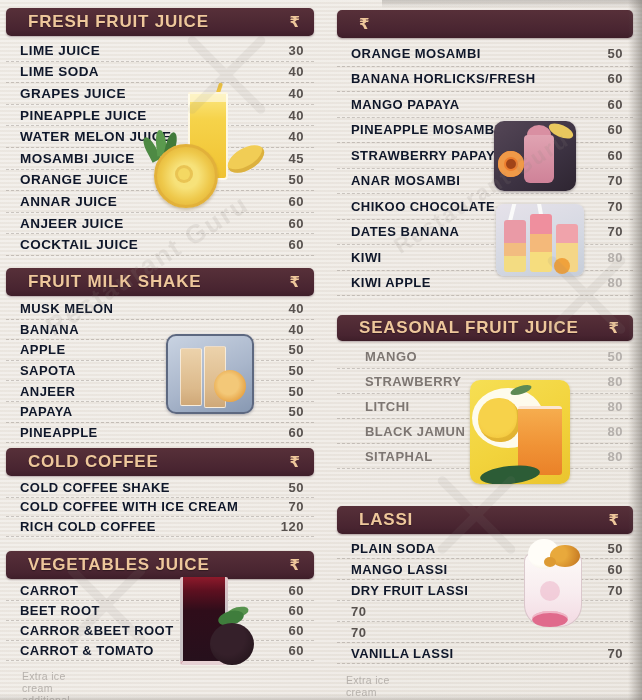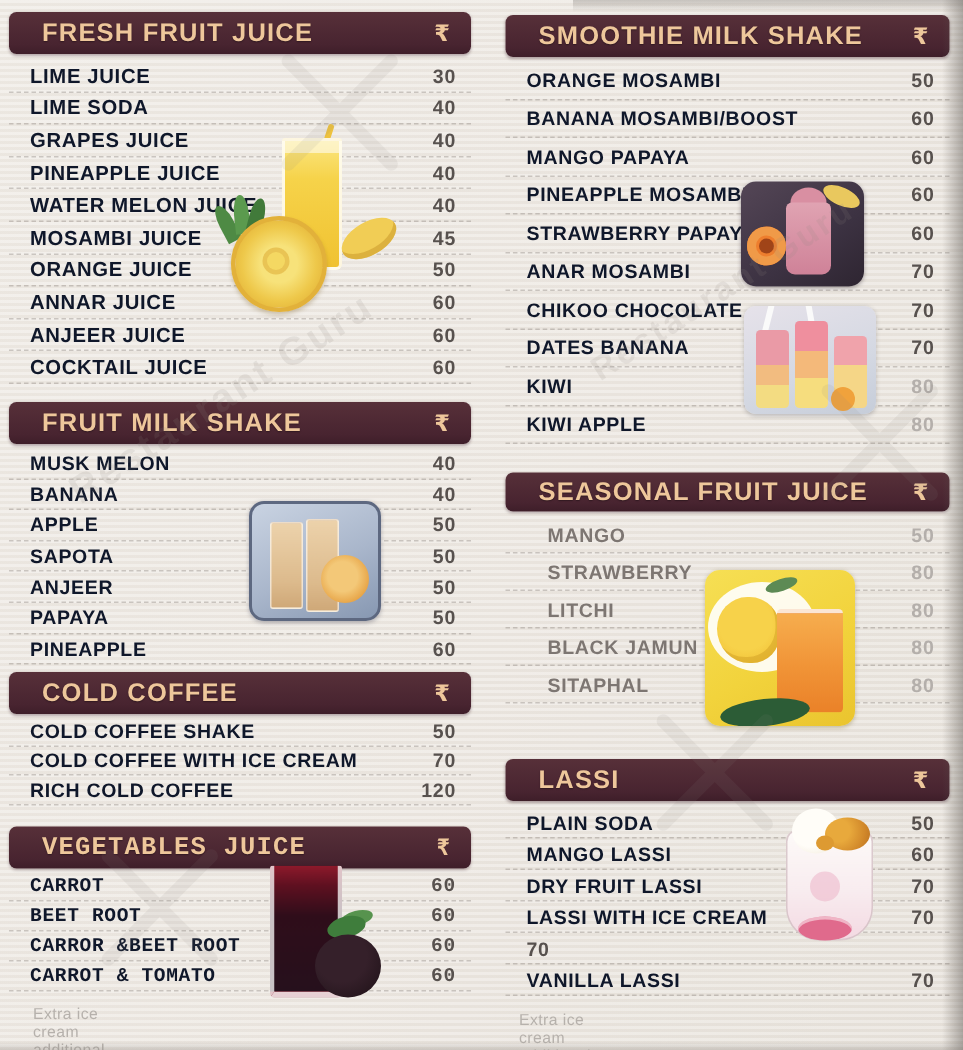--- a/index.html
+++ b/index.html
@@ -276,21 +276,21 @@
           <span class="lbl">COLD COFFEE WITH ICE CREAM</span>
           <span class="prc">70</span>
         </div>
       <div class="row">
           <span class="lbl">RICH COLD COFFEE</span>
           <span class="prc">120</span>
         </div>
     </div>
   </div>
 
-  <div class="section s-l3" style="left:6px;top:551px;width:308px;font-family:Liberation Mono, monospace;">
+  <div class="section s-l3" style="left:6px;top:551px;width:308px;">
     <div class="hdr">
       <span class="hdr-t">VEGETABLES JUICE</span>
       <span class="hdr-r">₹</span>
     </div>
     <div class="rows" style="margin-top:2px;">
       <div class="row">
           <span class="lbl">CARROT</span>
           <span class="prc">60</span>
         </div>
       <div class="row">
@@ -308,30 +308,29 @@
     </div>
   </div>
 
   <div class="footer-note" style="left:22px;top:670px;">Extra ice cream additional Rs:20 will be charged</div>
 </div>
 
 <div class="col">
 
   <div class="section s-r0" style="left:337px;top:10px;width:296px;">
     <div class="hdr">
-      <span class="hdr-t">SMOOTHIE MILK SHAKE</span>
       <span class="hdr-r">₹</span>
     </div>
     <div class="rows" style="margin-top:3px;">
       <div class="row">
           <span class="lbl">ORANGE MOSAMBI</span>
           <span class="prc">50</span>
         </div>
       <div class="row">
-          <span class="lbl">BANANA MOSAMBI/BOOST</span>
+          <span class="lbl">BANANA HORLICKS/FRESH</span>
           <span class="prc">60</span>
         </div>
       <div class="row">
           <span class="lbl">MANGO PAPAYA</span>
           <span class="prc">60</span>
         </div>
       <div class="row">
           <span class="lbl">PINEAPPLE MOSAMBI</span>
           <span class="prc">60</span>
         </div>
@@ -403,21 +402,20 @@
         </div>
       <div class="row">
           <span class="lbl">MANGO LASSI</span>
           <span class="prc">60</span>
         </div>
       <div class="row">
           <span class="lbl">DRY FRUIT LASSI</span>
           <span class="prc">70</span>
         </div>
       <div class="row">
-          <span class="lbl">LASSI WITH ICE CREAM</span>
           <span class="prc">70</span>
         </div>
       <div class="row">
           <span class="prc">70</span>
         </div>
       <div class="row">
           <span class="lbl">VANILLA LASSI</span>
           <span class="prc">70</span>
         </div>
     </div>

